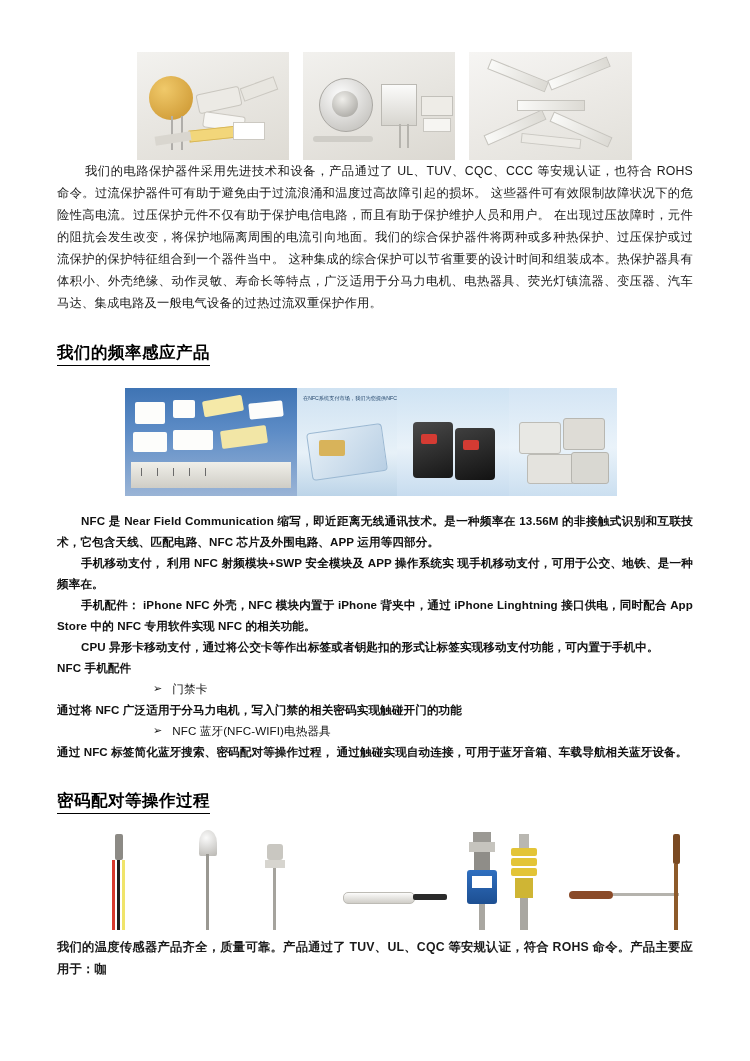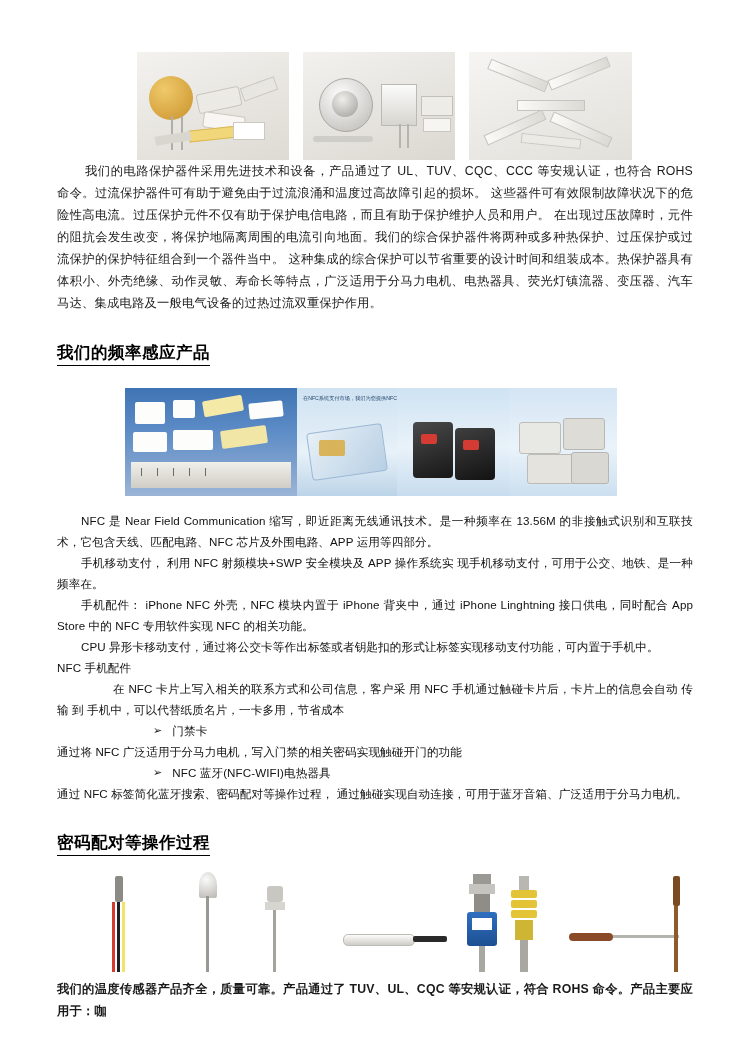--- a/index.html
+++ b/index.html
@@ -95,21 +95,21 @@
   }
 
   
   .nfc-text {
     margin-top: 14px;
     font-size: 11.6px;
     line-height: 21px;
     color: #111;
     letter-spacing: 0.1px;
   }
-  .nfc-text p { margin: 0; text-align: justify; }
+  .nfc-text p { margin: 0; text-align: justify; font-weight: bold; }
   .ind-2 { text-indent: 24px; }
   .ind-0 { text-indent: 0; }
   .ind-big { text-indent: 56px; }
   .bullet-line {
     margin-left: 96px;
     display: flex;
     align-items: center;
     gap: 10px;
   }
   .arrow-mark { font-size: 11px; color: #111; }
@@ -217,35 +217,34 @@
       </div>
 
     </div>
 
     <div class="nfc-text">
       <p class="ind-2">NFC 是 Near Field Communication 缩写，即近距离无线通讯技术。是一种频率在 13.56M 的非接触式识别和互联技术，它包含天线、匹配电路、NFC 芯片及外围电路、APP 运用等四部分。</p>
       <p class="ind-2">手机移动支付， 利用 NFC 射频模块+SWP 安全模块及 APP 操作系统实 现手机移动支付，可用于公交、地铁、是一种频率在。</p>
       <p class="ind-2">手机配件： iPhone NFC 外壳，NFC 模块内置于 iPhone 背夹中，通过 iPhone Linghtning 接口供电，同时配合 App Store 中的 NFC 专用软件实现 NFC 的相关功能。</p>
       <p class="ind-2">CPU 异形卡移动支付，通过将公交卡等作出标签或者钥匙扣的形式让标签实现移动支付功能，可内置于手机中。</p>
       <p class="ind-0">NFC 手机配件</p>
-      <p class="ind-big">在 NFC 卡片上写入相关的联系方式和公司信息，客户采 用 NFC 手机通过触碰卡片后，卡片上的信息会自动 传输 到 手机中，可以代替纸质名片，一卡多用，节省成本</p>
 
       <div class="bullet-line">
         <span class="arrow-mark">➢</span>
         <span>门禁卡</span>
       </div>
 
       <p class="ind-0">通过将 NFC 广泛适用于分马力电机，写入门禁的相关密码实现触碰开门的功能</p>
 
       <div class="bullet-line">
         <span class="arrow-mark">➢</span>
         <span>NFC 蓝牙(NFC-WIFI)电热器具</span>
       </div>
 
-      <p class="ind-0">通过 NFC 标签简化蓝牙搜索、密码配对等操作过程， 通过触碰实现自动连接，可用于蓝牙音箱、广泛适用于分马力电机。</p>
+      <p class="ind-0">通过 NFC 标签简化蓝牙搜索、密码配对等操作过程， 通过触碰实现自动连接，可用于蓝牙音箱、车载导航相关蓝牙设备。</p>
     </div>
 
     <div class="title-wrap">
       <h2 class="section-title">密码配对等操作过程</h2>
     </div>
 
     <div class="img-row-3">
       <div class="sensor" style="left:54px;bottom:6px;width:16px;height:96px;">
         <div style="position:absolute;left:4px;top:0;width:8px;height:26px;background:#8c8a85;border-radius:2px;"></div>
         <div style="position:absolute;left:1px;top:26px;width:3px;height:70px;background:#d83a2e;"></div>

